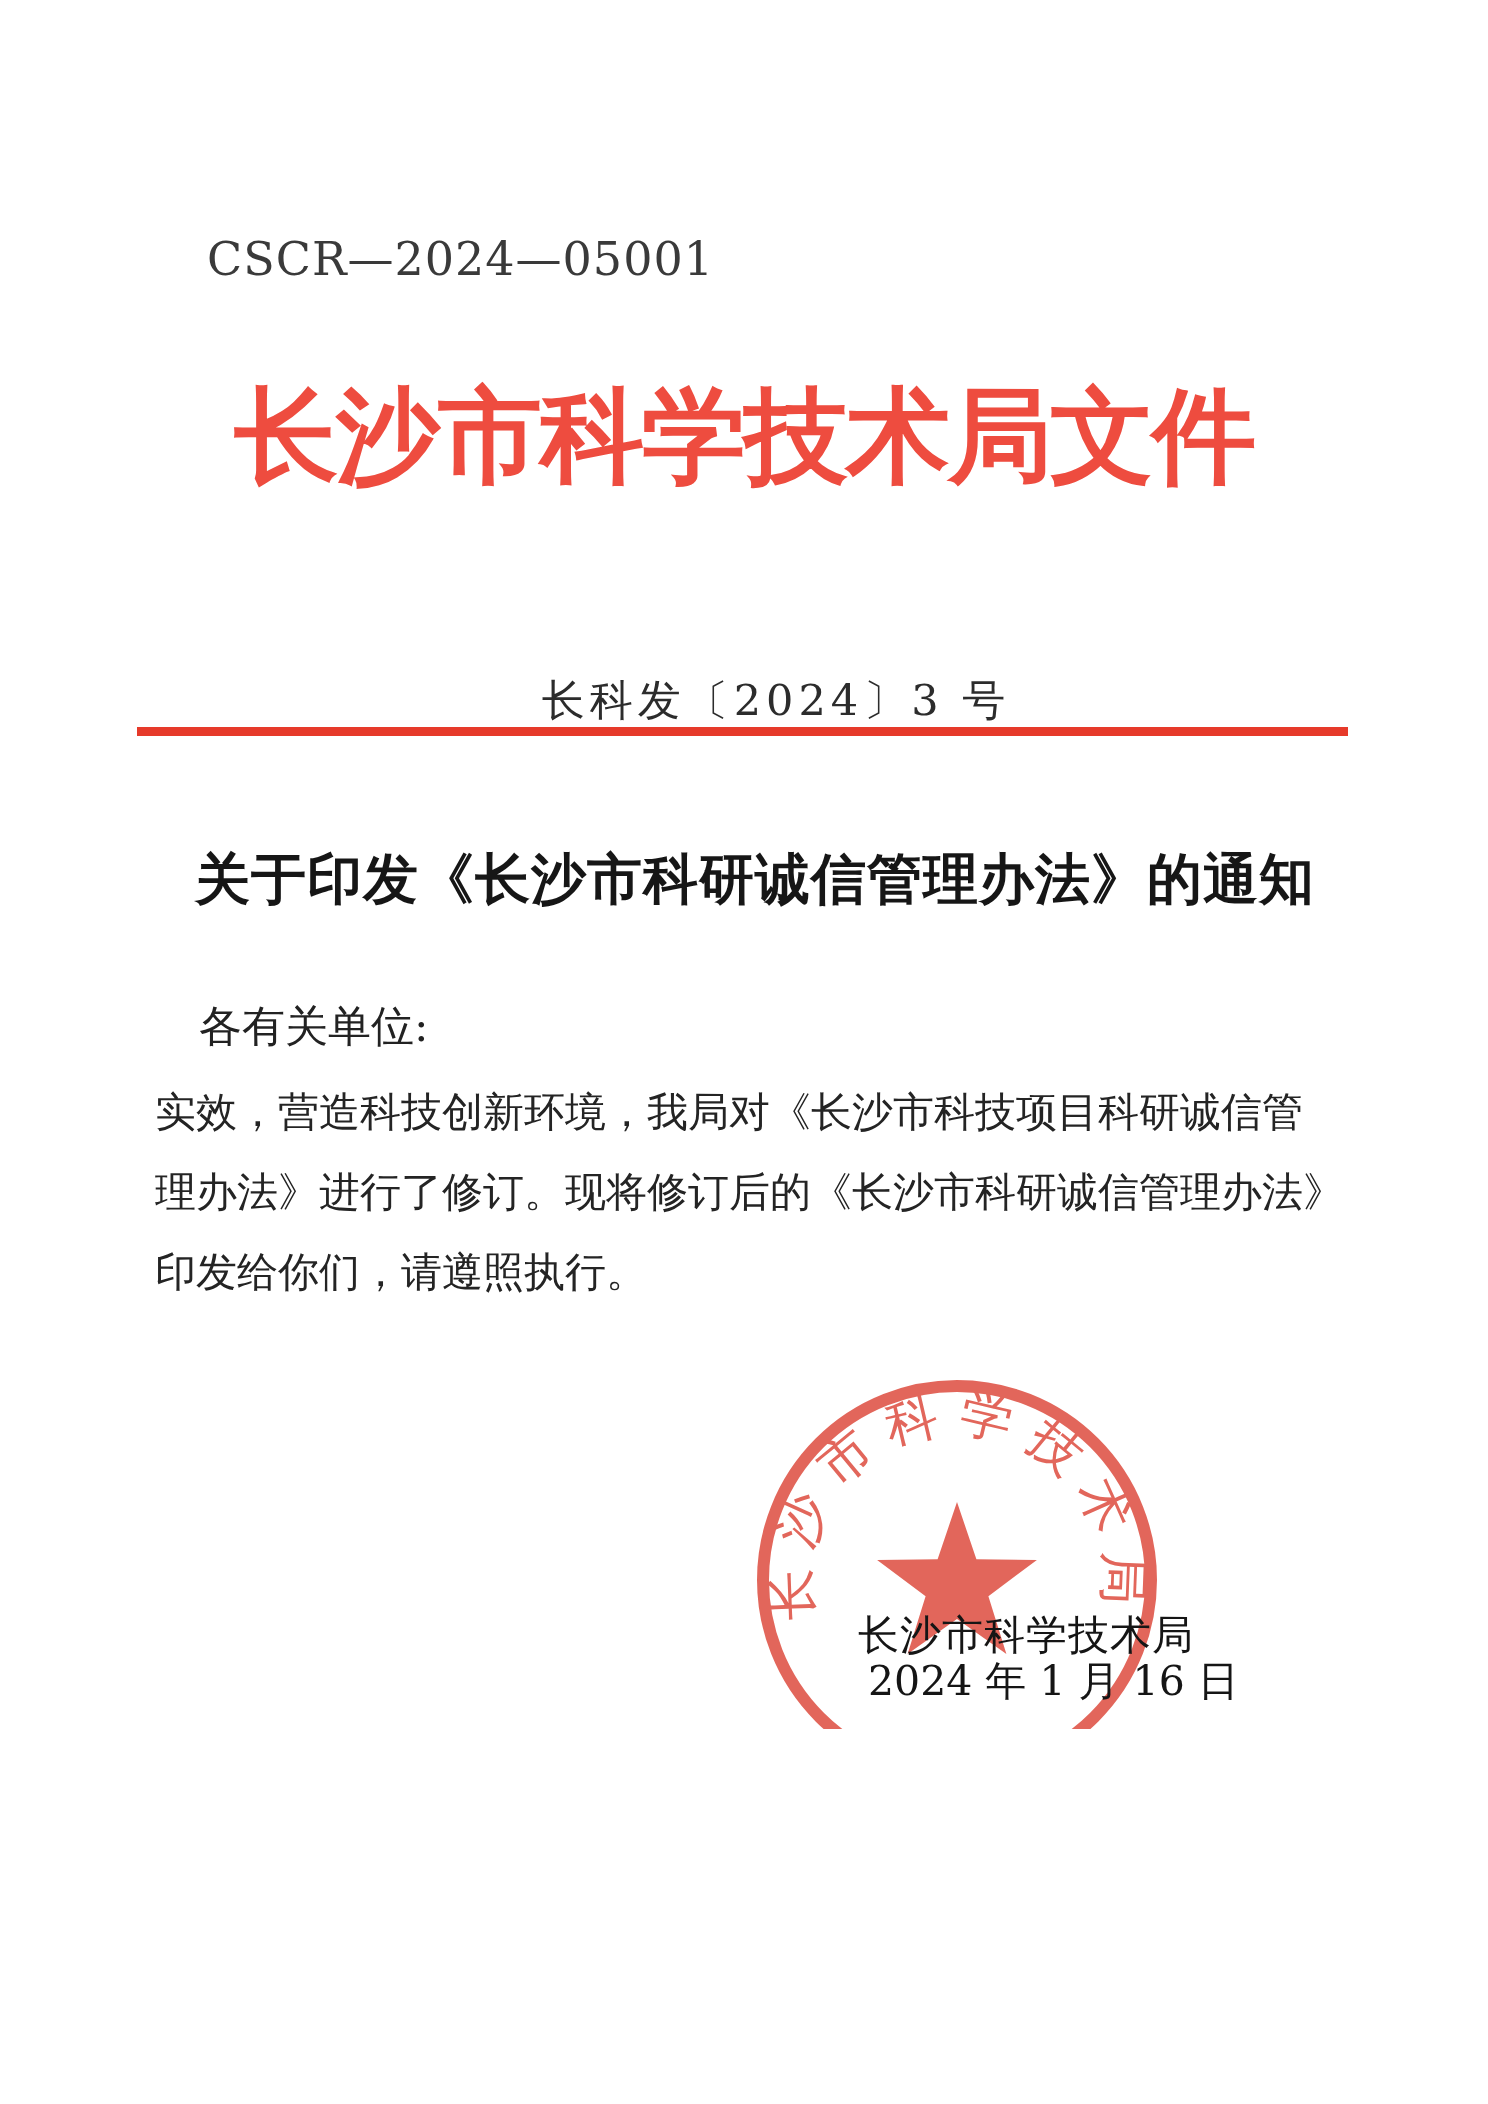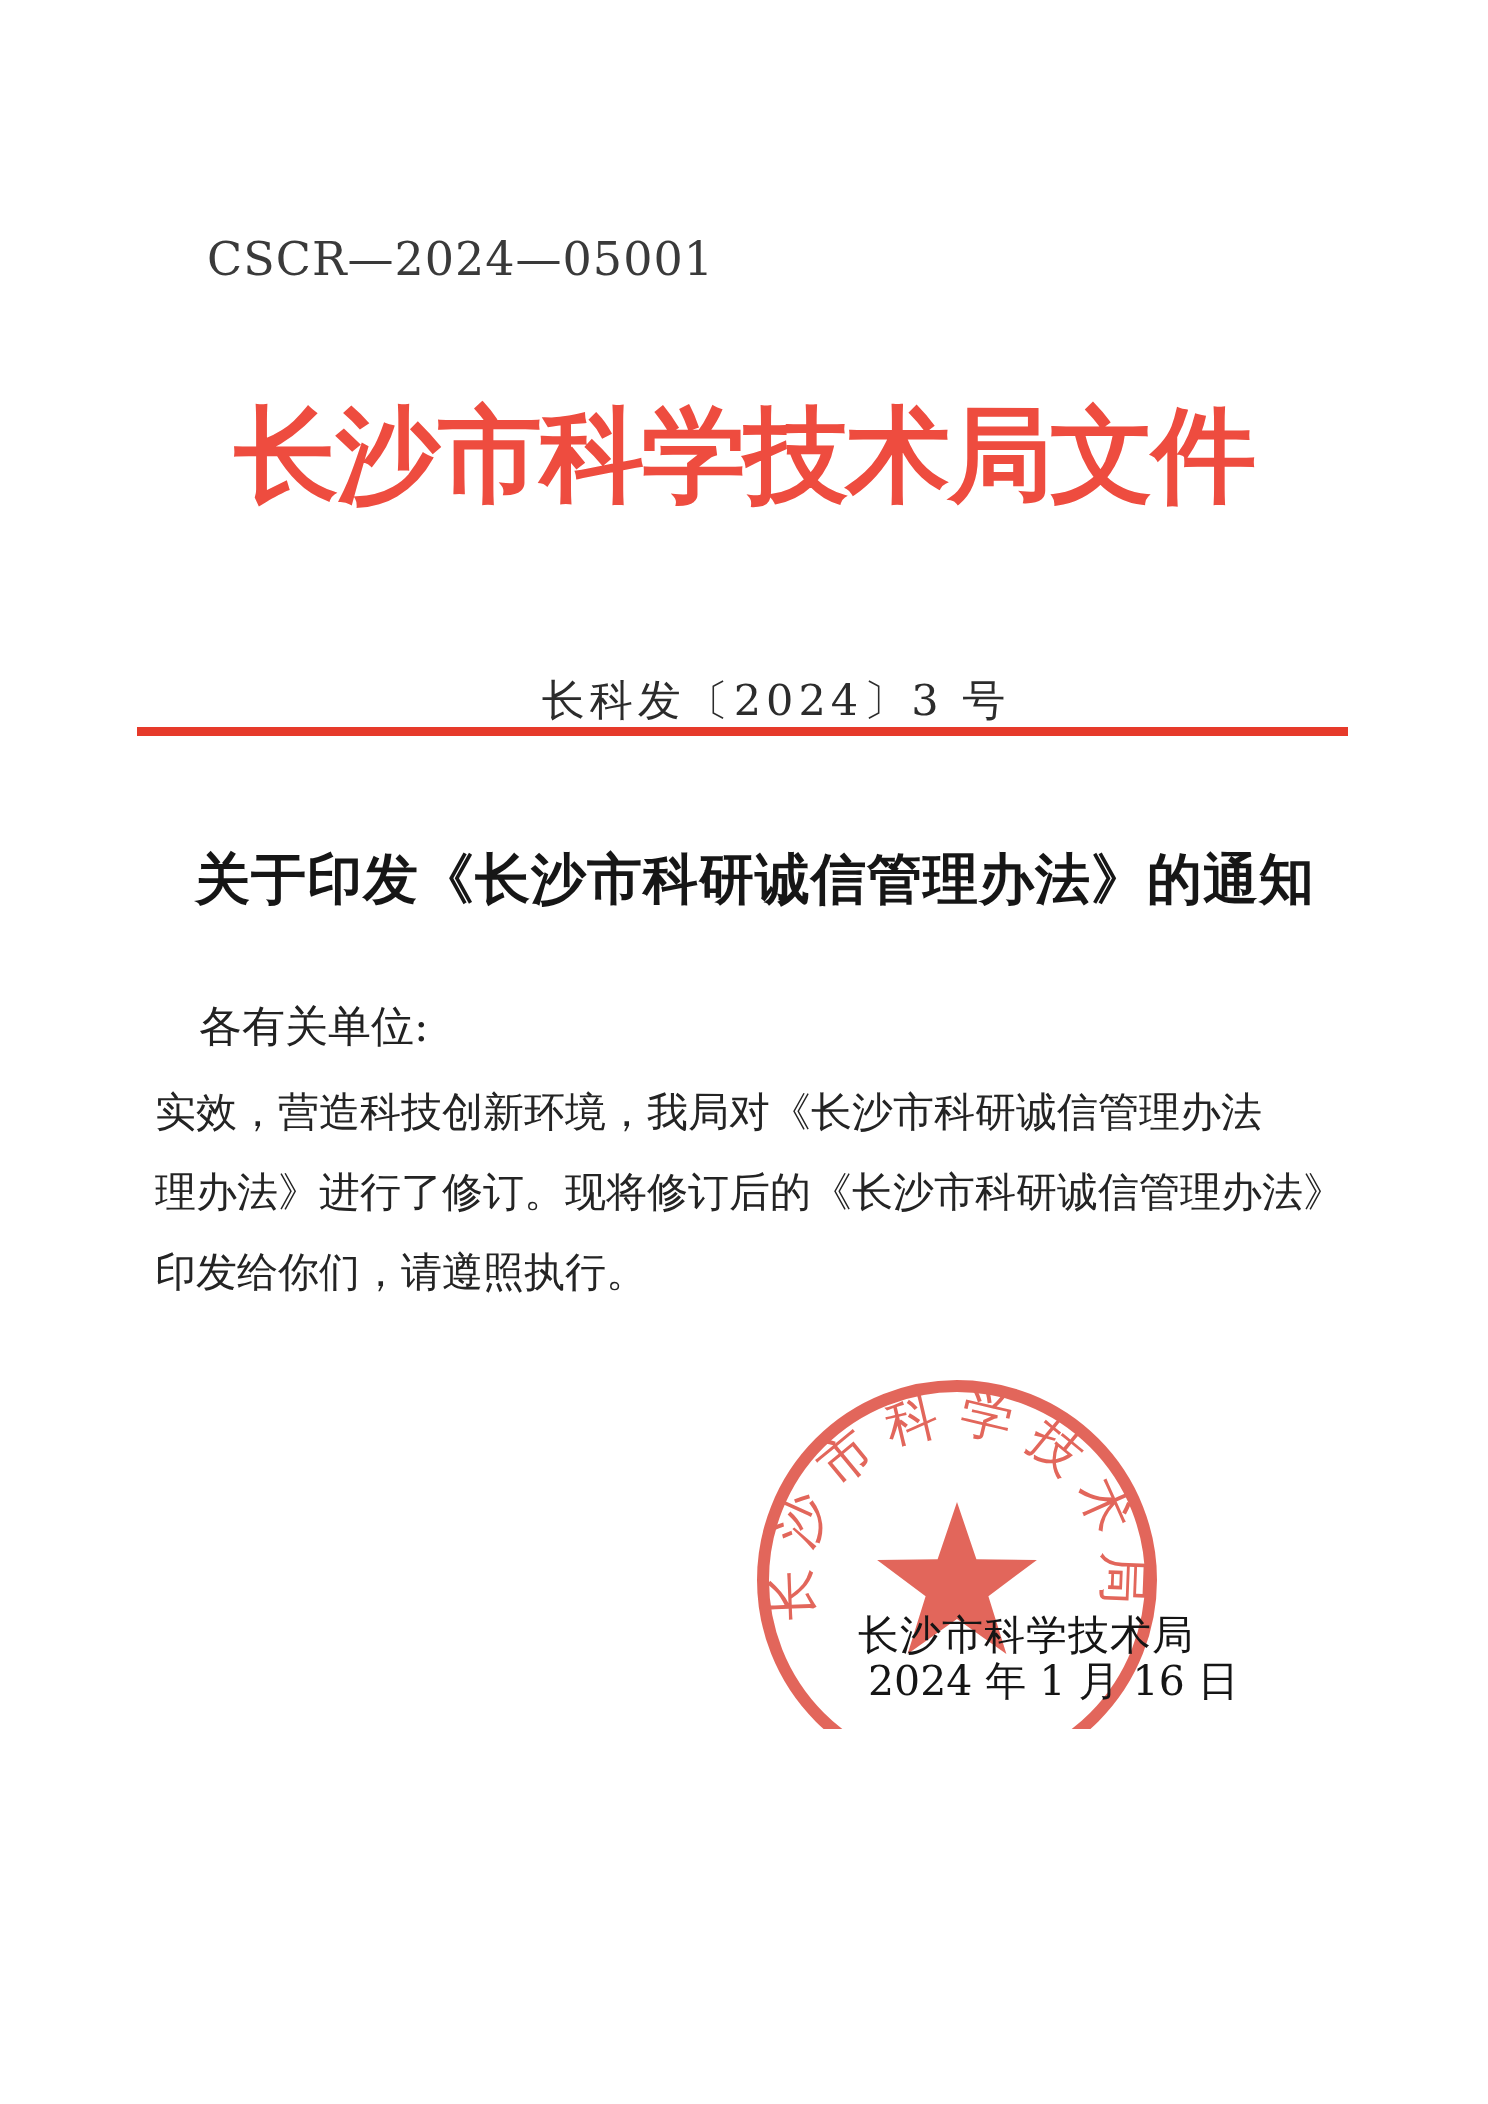--- a/index.html
+++ b/index.html
@@ -28,21 +28,20 @@
     position: absolute;
     left: 0;
     top: 368px;
     width: 100%;
     text-align: center;
     font-size: 104px;
     font-weight: 700;
     color: #ee4c3f;
     letter-spacing: -2px;
     white-space: nowrap;
-    margin-top: 19px;
   }
   .doc-number {
     position: absolute;
     left: 0;
     top: 672px;
     width: 100%;
     text-align: center;
     font-size: 43px;
     color: #2c2c2c;
     letter-spacing: 5px;
@@ -134,21 +133,21 @@
 
   <div class="doc-number">长科发〔2024〕3 号</div>
 
   <div class="red-line"></div>
 
   <h1 class="heading">关于印发《长沙市科研诚信管理办法》的通知</h1>
 
   <div class="salutation">各有关单位:</div>
 
   <div class="body-block">
-    <div class="body-line">实效，营造科技创新环境，我局对《长沙市科研诚信管理办法</div>
+    <div class="body-line">实效，营造科技创新环境，我局对《长沙市科技项目科研诚信管</div>
     <div class="body-line">理办法》进行了修订。现将修订后的《长沙市科研诚信管理办法》</div>
     <div class="body-line">印发给你们，请遵照执行。</div>
   </div>
 
   <div class="seal">
     <svg width="424" height="424" viewBox="0 0 424 424" xmlns="http://www.w3.org/2000/svg" xmlns:xlink="http://www.w3.org/1999/xlink">
       <circle cx="212" cy="212" r="194" fill="none" stroke="#dd4a3c" stroke-width="12"></circle>
       <path id="sealArc" fill="none" d="M 90.8 296.9 A 148 148 0 1 1 333.2 296.9"></path>
       <text font-size="52" fill="#dd4a3c" letter-spacing="16" font-family="DejaVu Serif, Liberation Serif, serif">
         <textPath href="#sealArc" xlink:href="#sealArc" startOffset="50%" text-anchor="middle">长沙市科学技术局</textPath>

